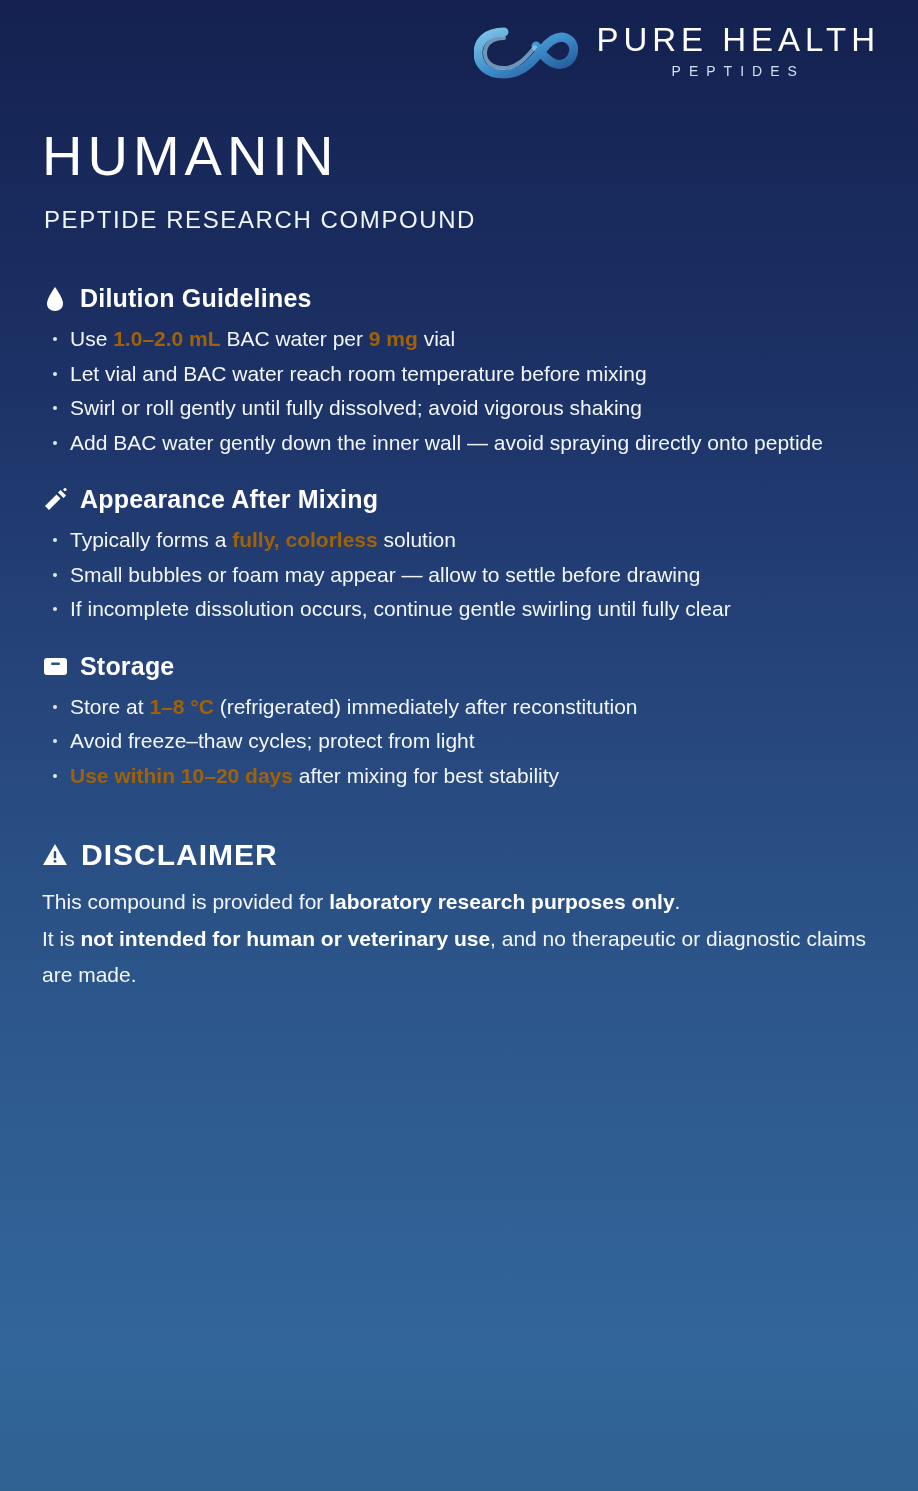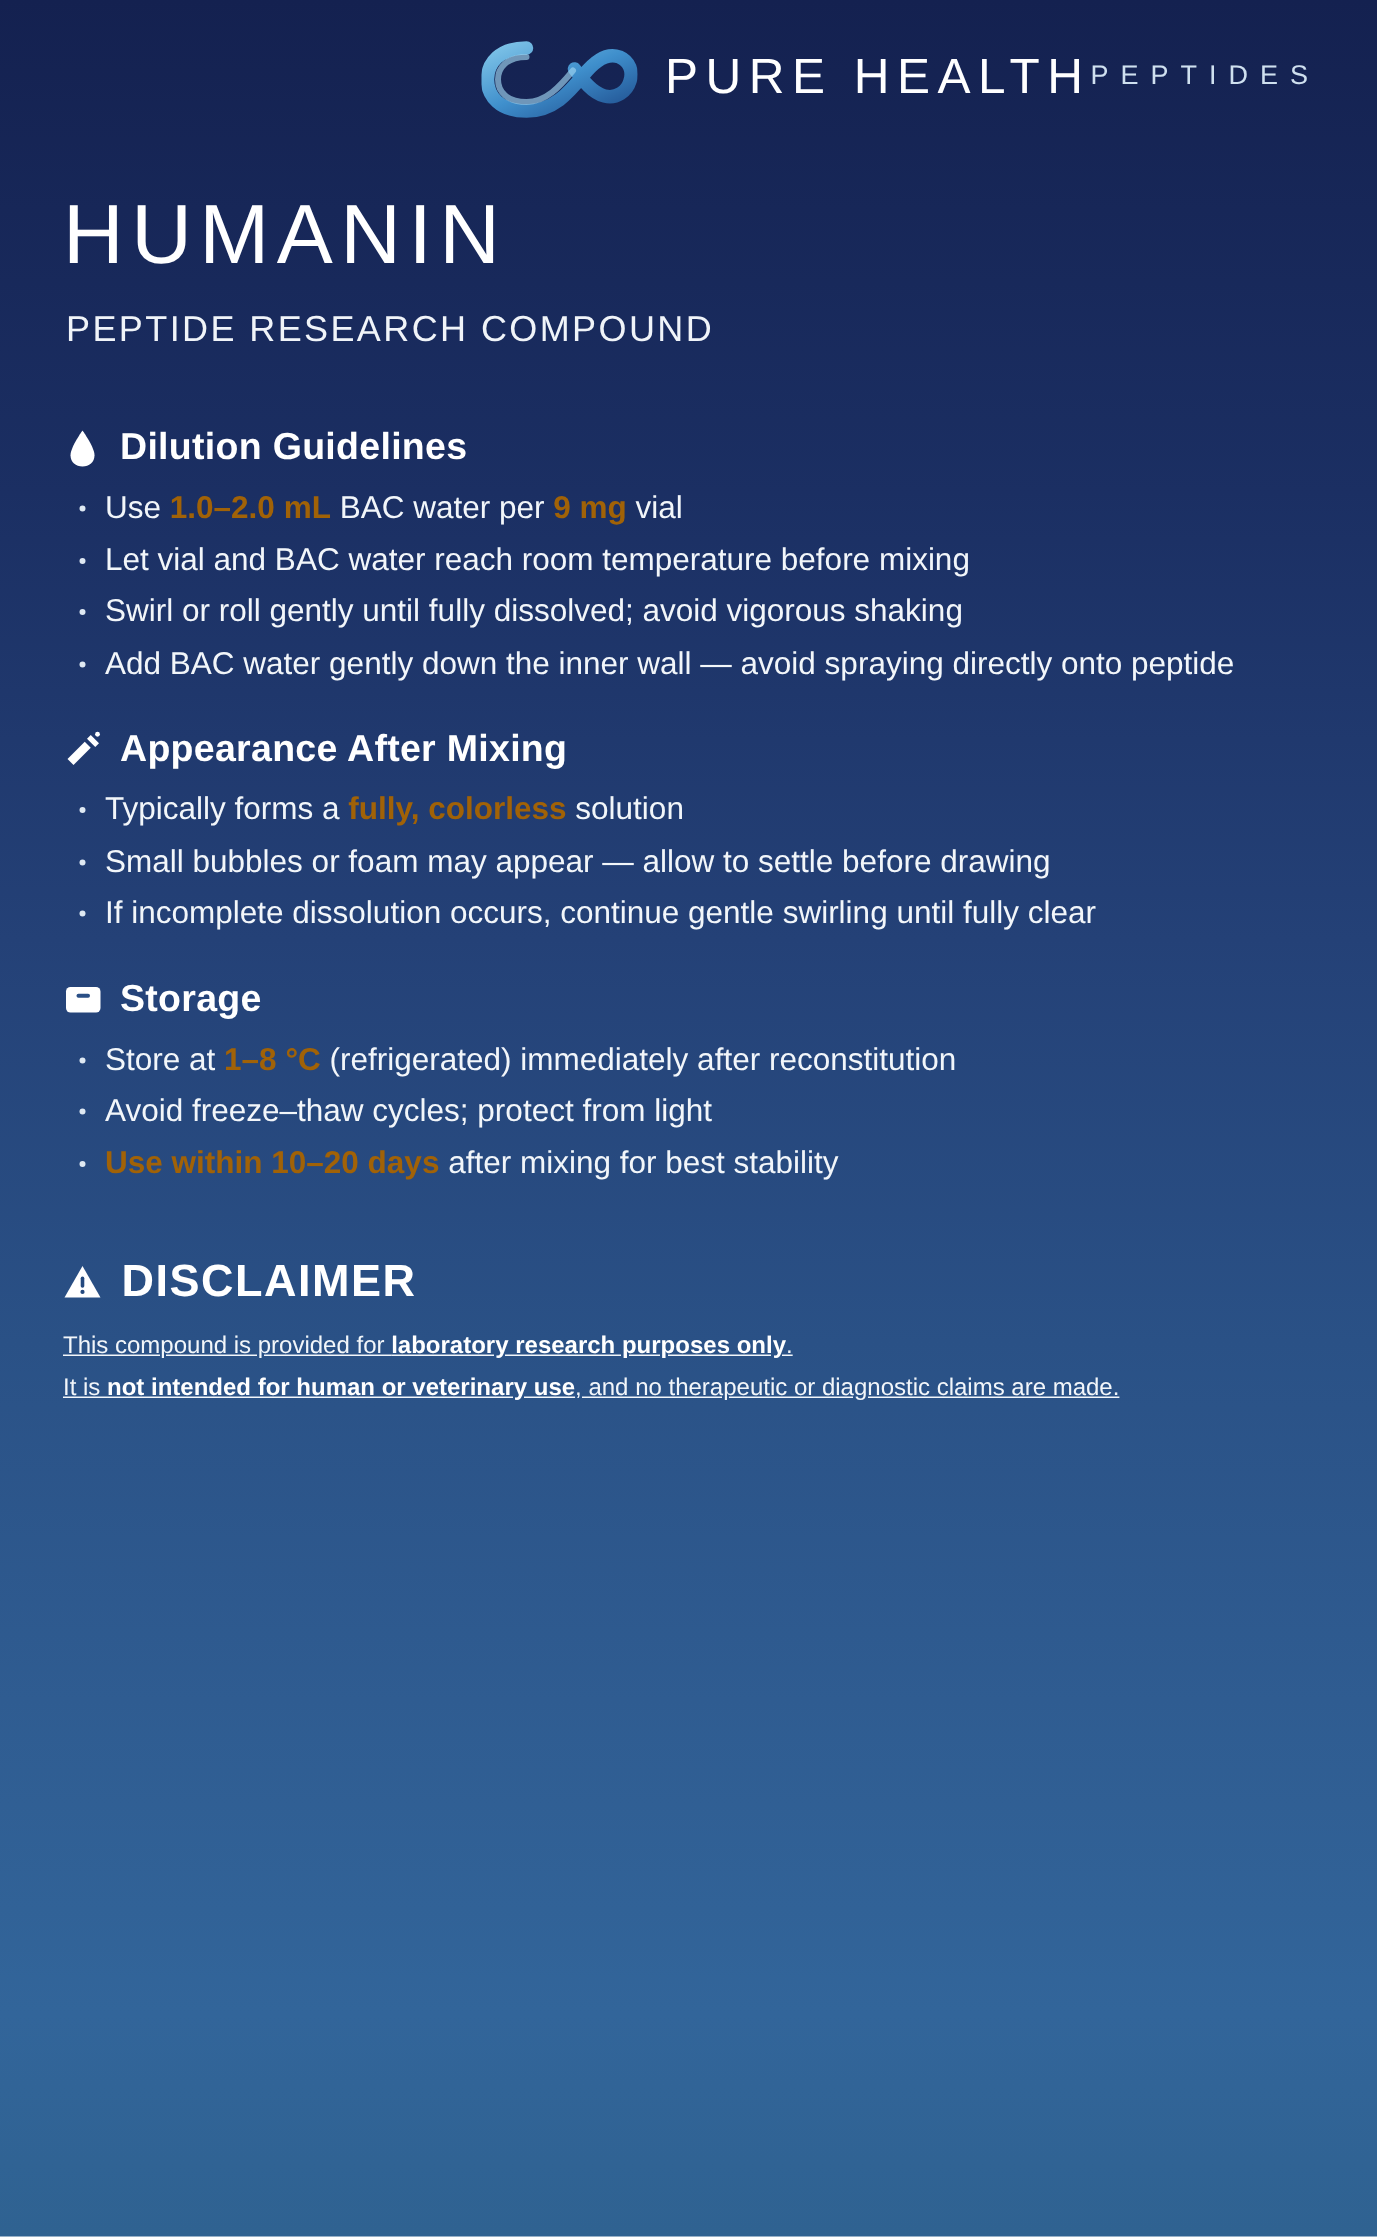--- a/index.html
+++ b/index.html
@@ -26,34 +26,34 @@
     gap: 18px;
   }
   .brand-mark {
     width: 104px;
     height: 62px;
     flex: none;
     display: block;
   }
   .brand-text {
     display: flex;
-    flex-direction: row;
-    align-items: flex-start;
+    flex-direction: column;
+    align-items: center;
     padding-bottom: 4px;
   }
   .brand-name {
     font-size: 33px;
     letter-spacing: 5px;
     font-weight: 400;
     color: #ffffff;
     line-height: 1.05;
     white-space: nowrap;
   }
   .brand-sub {
-    font-size: 18px;
+    font-size: 14px;
     letter-spacing: 8px;
     color: #cfe0ef;
     margin-top: 6px;
     white-space: nowrap;
   }
 
   
   .title-block {
     position: absolute;
     top: 128px;
@@ -143,25 +143,24 @@
     gap: 13px;
     margin-bottom: 12px;
   }
   .disclaimer-title {
     font-size: 30px;
     font-weight: 700;
     letter-spacing: 1px;
   }
   .disclaimer-body p {
     margin: 0;
-    font-size: 16px;
+    font-size: 21px;
     line-height: 1.72;
     font-weight: 300;
     color: #f2f6fa;
-    text-decoration: underline;
   }
   .disclaimer-body b {
     font-weight: 700;
     color: #ffffff;
   }
 </style>
 </head>
 <body>
 
 <div class="brand">

